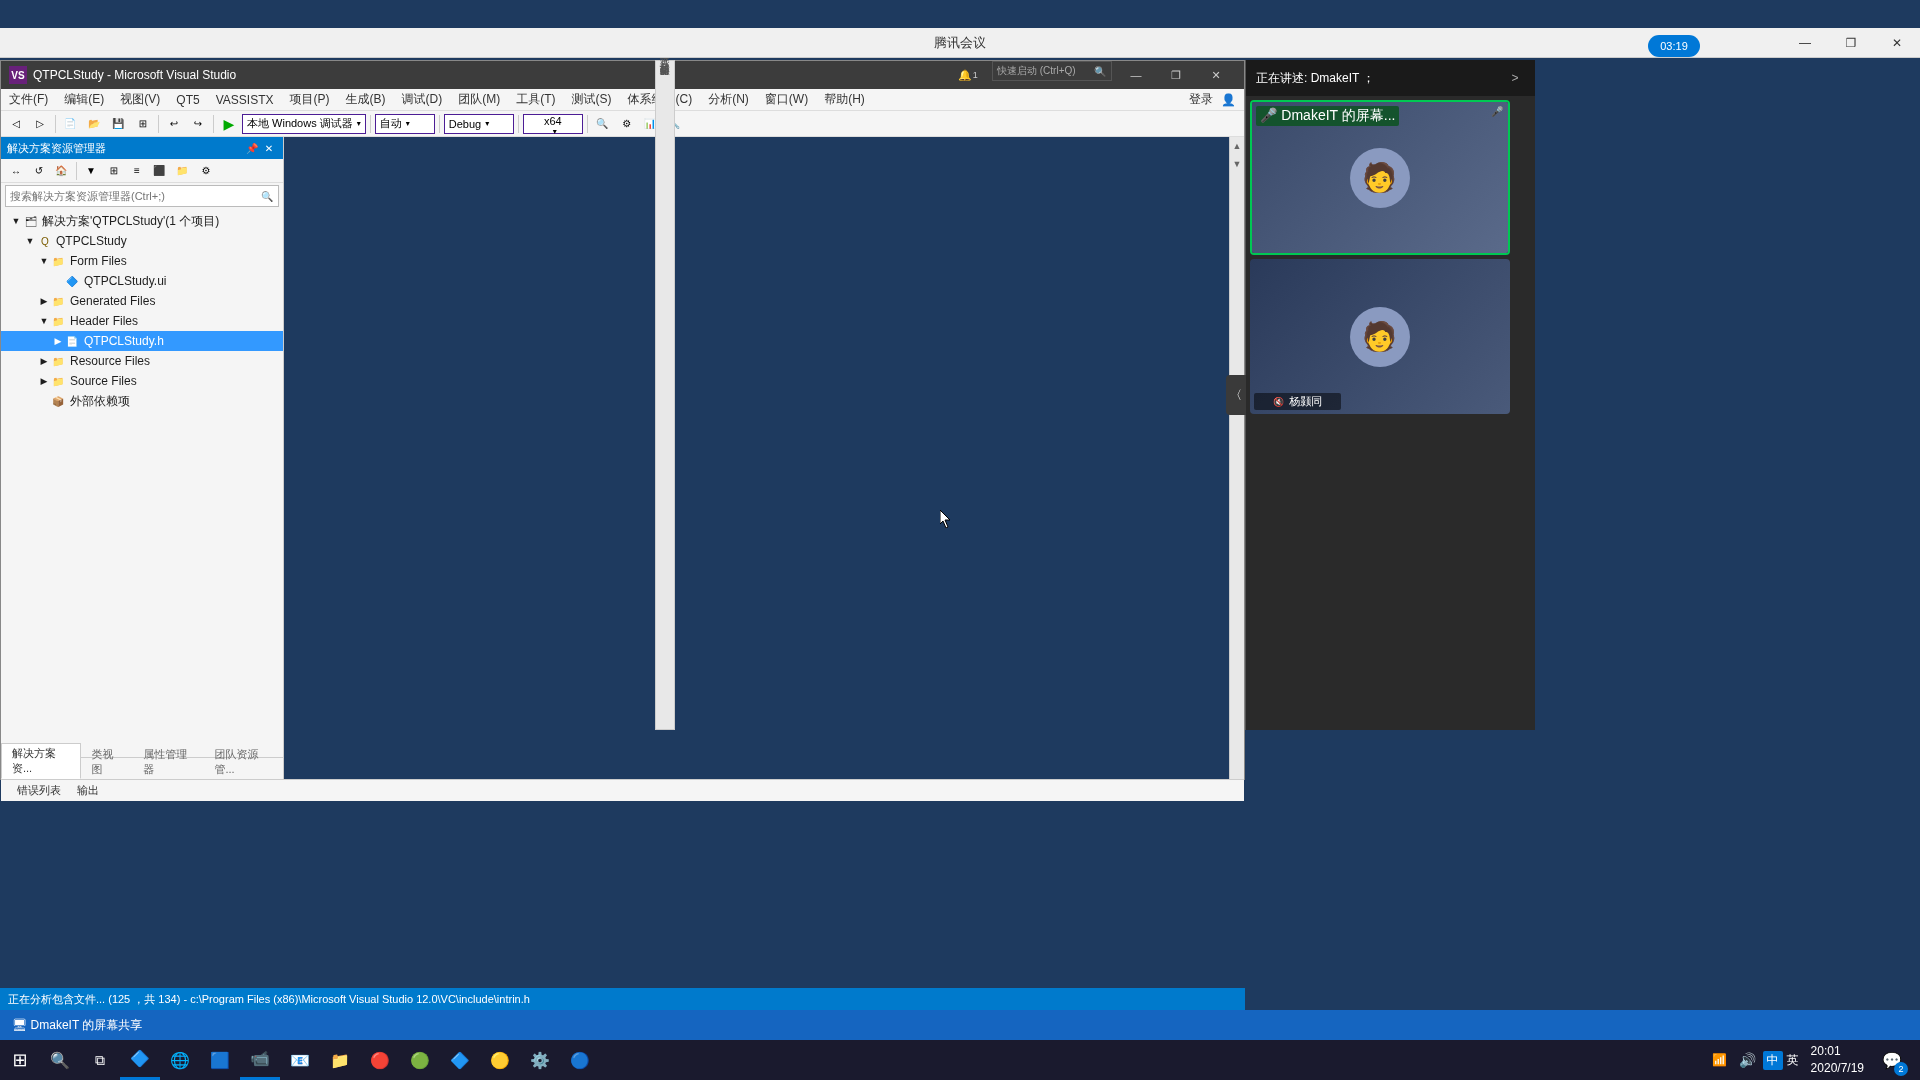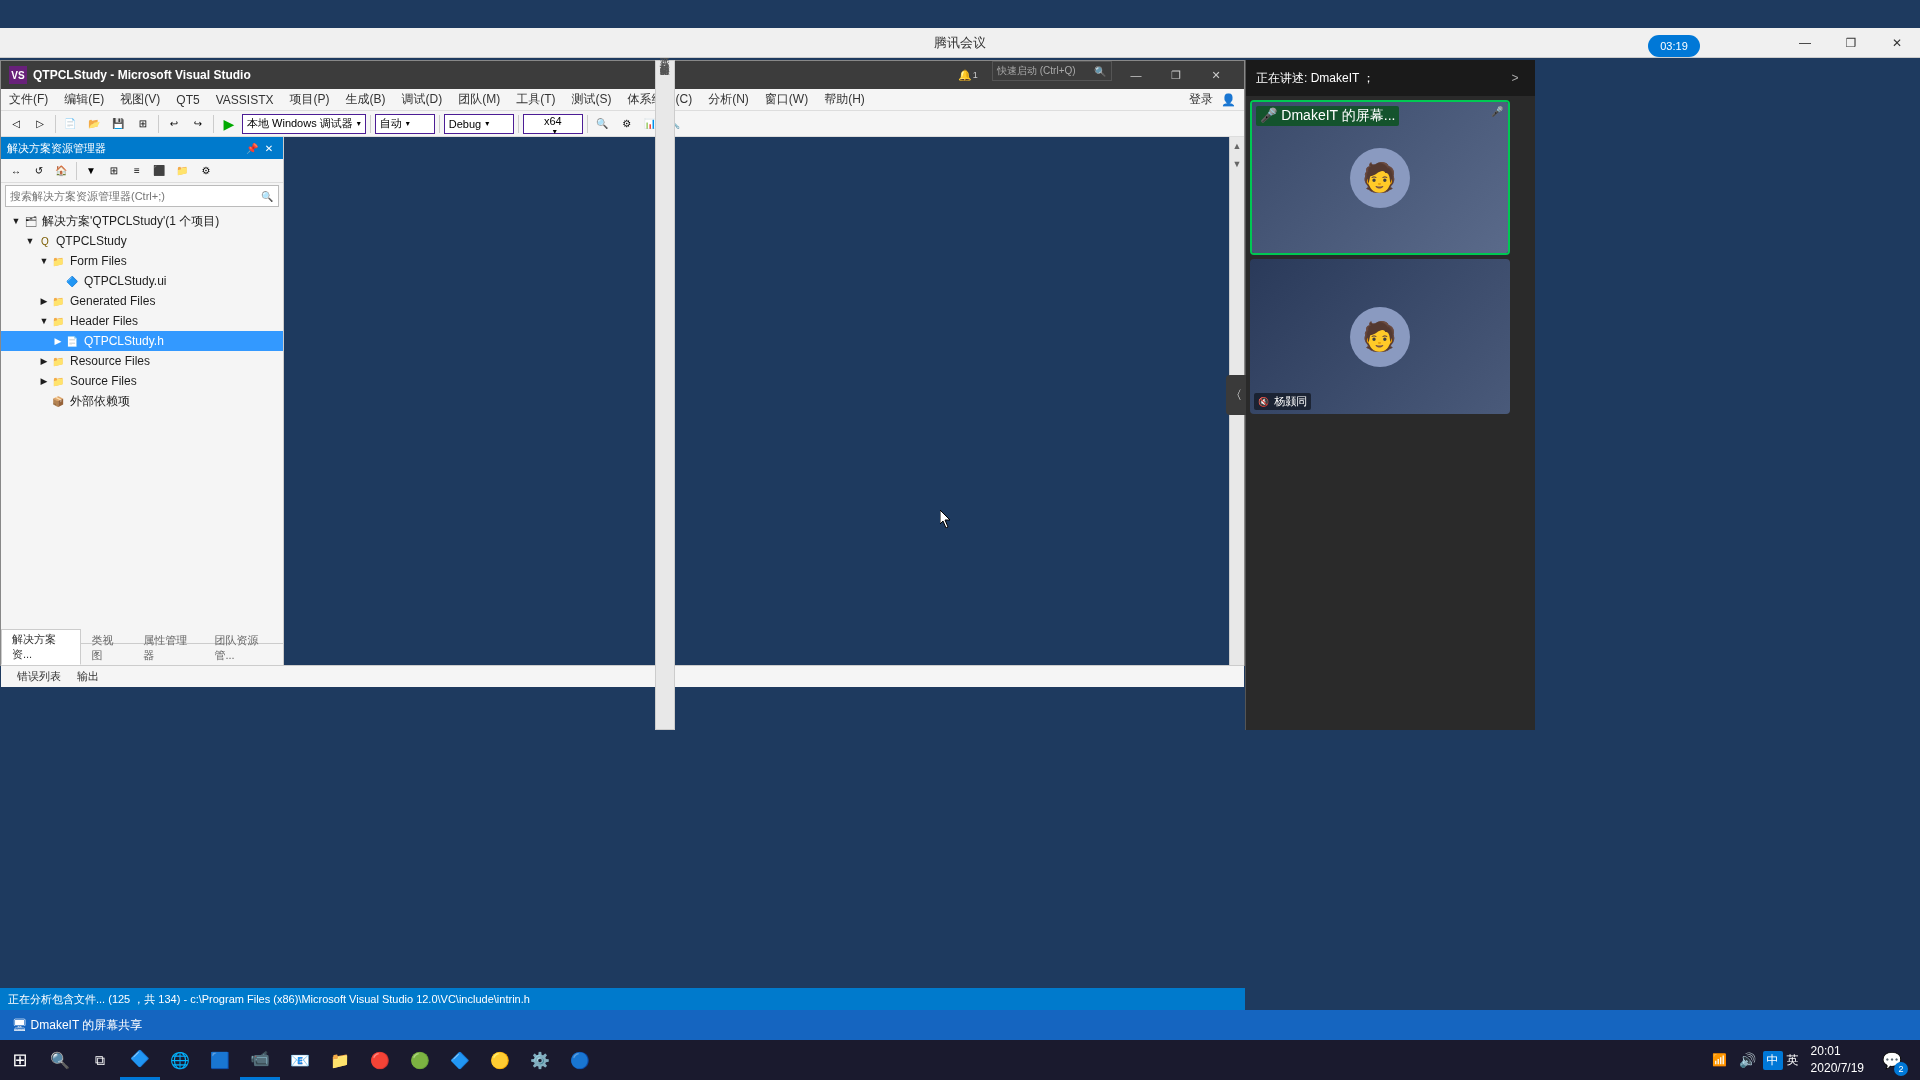--- a/index.html
+++ b/index.html
@@ -62,21 +62,21 @@
       font-size: 11px;
       z-index: 200;
     }
 
     
     #vs-window {
       position: absolute;
       top: 60px;
       left: 0;
       width: 1245px;
-      height: 606px;
+      height: 720px;
       background: #f5f5f5;
       border: 1px solid #888;
     }
 
     
     #vs-title-bar {
       height: 28px;
       background: #3c3c3c;
       display: flex;
       align-items: center;
@@ -91,21 +91,20 @@
       display: flex;
       align-items: center;
       justify-content: center;
       font-size: 10px;
       color: white;
       font-weight: bold;
     }
     #vs-title-bar .vs-title-text {
       flex: 1;
       font-size: 12px;
-      font-weight: bold;
     }
     #vs-title-bar .vs-win-controls {
       display: flex;
     }
     #vs-title-bar .vs-win-btn {
       width: 40px;
       height: 28px;
       display: flex;
       align-items: center;
       justify-content: center;
@@ -421,21 +420,21 @@
       justify-content: center;
       font-size: 40px;
     }
     .tm-participant-name {
       position: absolute;
       bottom: 4px;
       left: 4px;
       color: white;
       font-size: 11px;
       background: rgba(0,0,0,0.5);
-      padding: 1px 4px;
+      padding: 1px 19px;
       border-radius: 2px;
     }
     .tm-mic-icon {
       position: absolute;
       bottom: 4px;
       left: 4px;
       color: #ccc;
       font-size: 10px;
     }
     .tm-share-badge {

